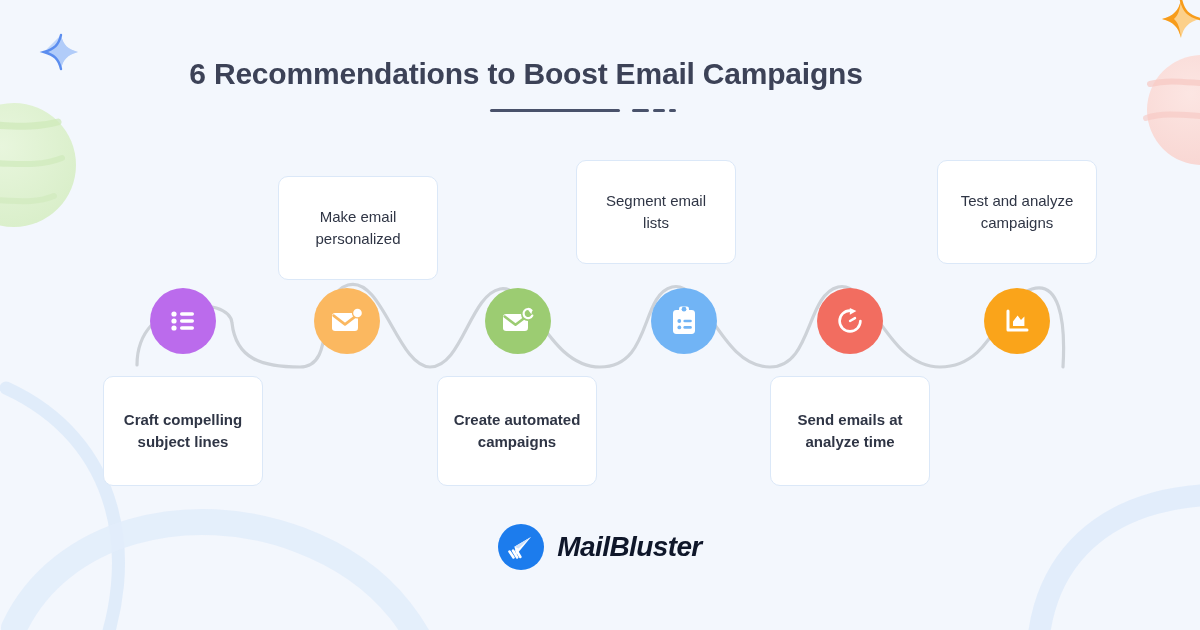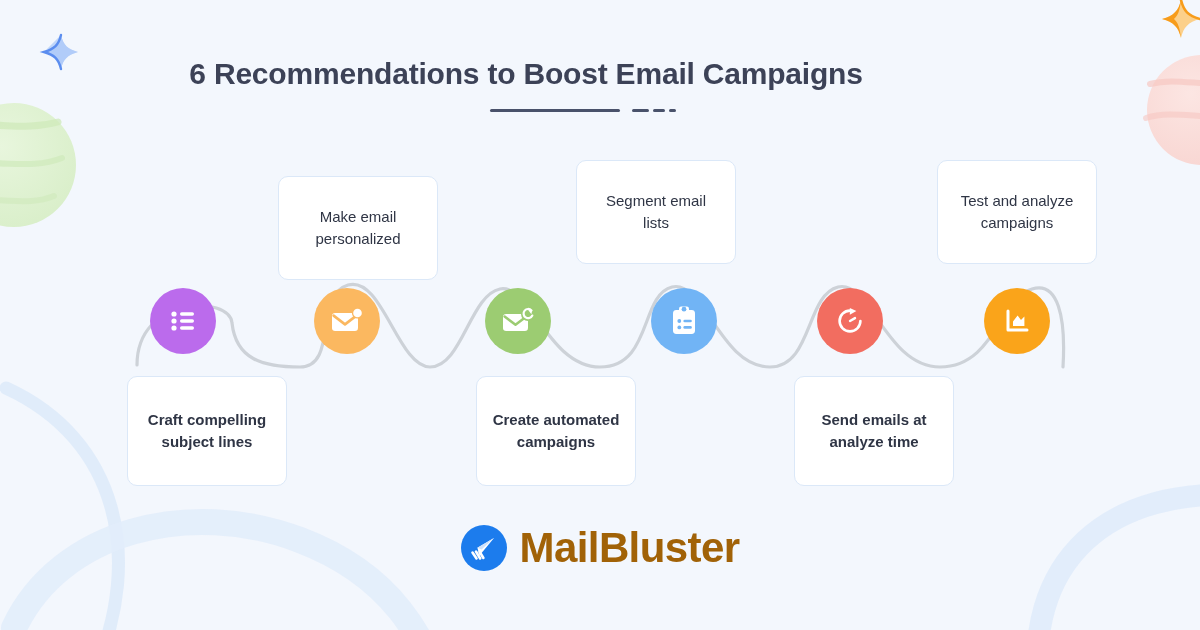--- a/index.html
+++ b/index.html
@@ -50,34 +50,35 @@
     border:1px solid #dbe8f8;
     border-radius:10px;
     display:flex; align-items:center; justify-content:center;
     text-align:center;
     color:#2f3545;
     font-size:15px;
     line-height:1.45;
     padding:8px 14px;
   }
   .card.top    { width:160px; height:104px; font-weight:normal; }
-  .card.bottom { width:160px; height:110px; font-weight:bold;margin-left:24px; }
+  .card.bottom { width:160px; height:110px; font-weight:bold; }
 
   
   .logo {
     position:absolute;
     left:0; top:524px; width:1200px;
     display:flex; align-items:center; justify-content:center; gap:13px;
   }
   .logo-mark { width:46px; height:46px; display:block; }
   .logo-text {
-    font-size:42px;
+    font-size:28px;
     font-weight:bold;
-    color:#a16207;
+    color:#0f172a;
     letter-spacing:-0.6px;
+    font-style:italic;
   }
 </style>
 </head>
 <body>
 
 <div class="bg-layer">
   <svg width="1200" height="630" viewBox="0 0 1200 630">
     <defs>
       <clipPath id="frameClip">
           <rect x="0" y="0" width="1200" height="630"></rect>
@@ -215,21 +216,21 @@
       <path d="M 12 21 L 12 16.4 L 16.6 10.6 L 20 15 L 23.4 11.6 L 23.4 21 Z" fill="#fff"></path>
     </svg>
   </div>
 
   <div class="card bottom" style="left:103px; top:376px;">
     <span>Craft compelling subject lines</span>
   </div>
   <div class="card top" style="left:278px; top:160px;margin-top:16px;">
     <span>Make email personalized</span>
   </div>
-  <div class="card bottom" style="left:452px; top:376px;">
+  <div class="card bottom" style="left:437px; top:376px;">
     <span>Create automated campaigns</span>
   </div>
   <div class="card top" style="left:576px; top:160px;">
     <span>Segment email lists</span>
   </div>
   <div class="card bottom" style="left:770px; top:376px;">
     <span>Send emails at analyze time</span>
   </div>
   <div class="card top" style="left:937px; top:160px;">
     <span>Test and analyze campaigns</span>

